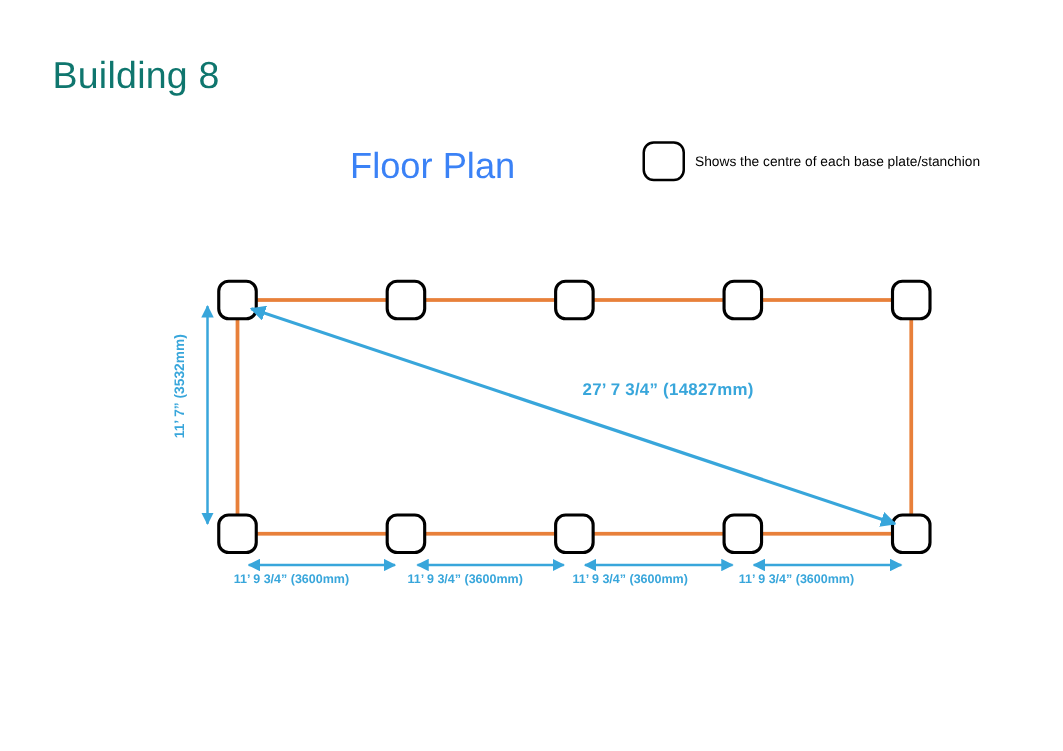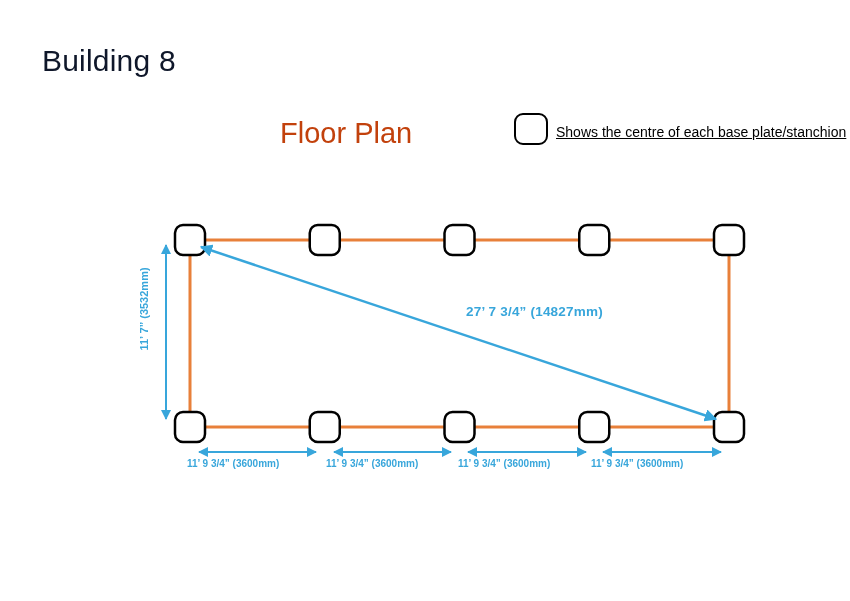--- a/index.html
+++ b/index.html
@@ -9,48 +9,47 @@
     width: 850px;
     height: 601px;
     background: #ffffff;
     overflow: hidden;
   }
   .title {
     position: absolute;
     left: 42px;
     top: 44px;
     font-size: 30px;
-    color: #0f172a;
+    color: #0f766e;
     letter-spacing: 0.2px;
   }
   .subtitle {
     position: absolute;
     left: 280px;
     top: 117px;
     font-size: 29px;
-    color: #c2410c;
+    color: #3b82f6;
   }
   .legend-box {
     position: absolute;
     left: 514px;
     top: 113px;
     width: 30px;
     height: 28px;
     border: 2.5px solid #000000;
     border-radius: 9px;
     background: #ffffff;
   }
   .legend-text {
     position: absolute;
     left: 556px;
     top: 124px;
-    font-size: 14px;
+    font-size: 11px;
     color: #000000;
     white-space: nowrap;
-    text-decoration: underline;
   }
   .diagram-svg {
     position: absolute;
     left: 0;
     top: 0;
   }
   .dim-label {
     position: absolute;
     color: var(--dimension, #38A6DB);
     font-weight: bold;

